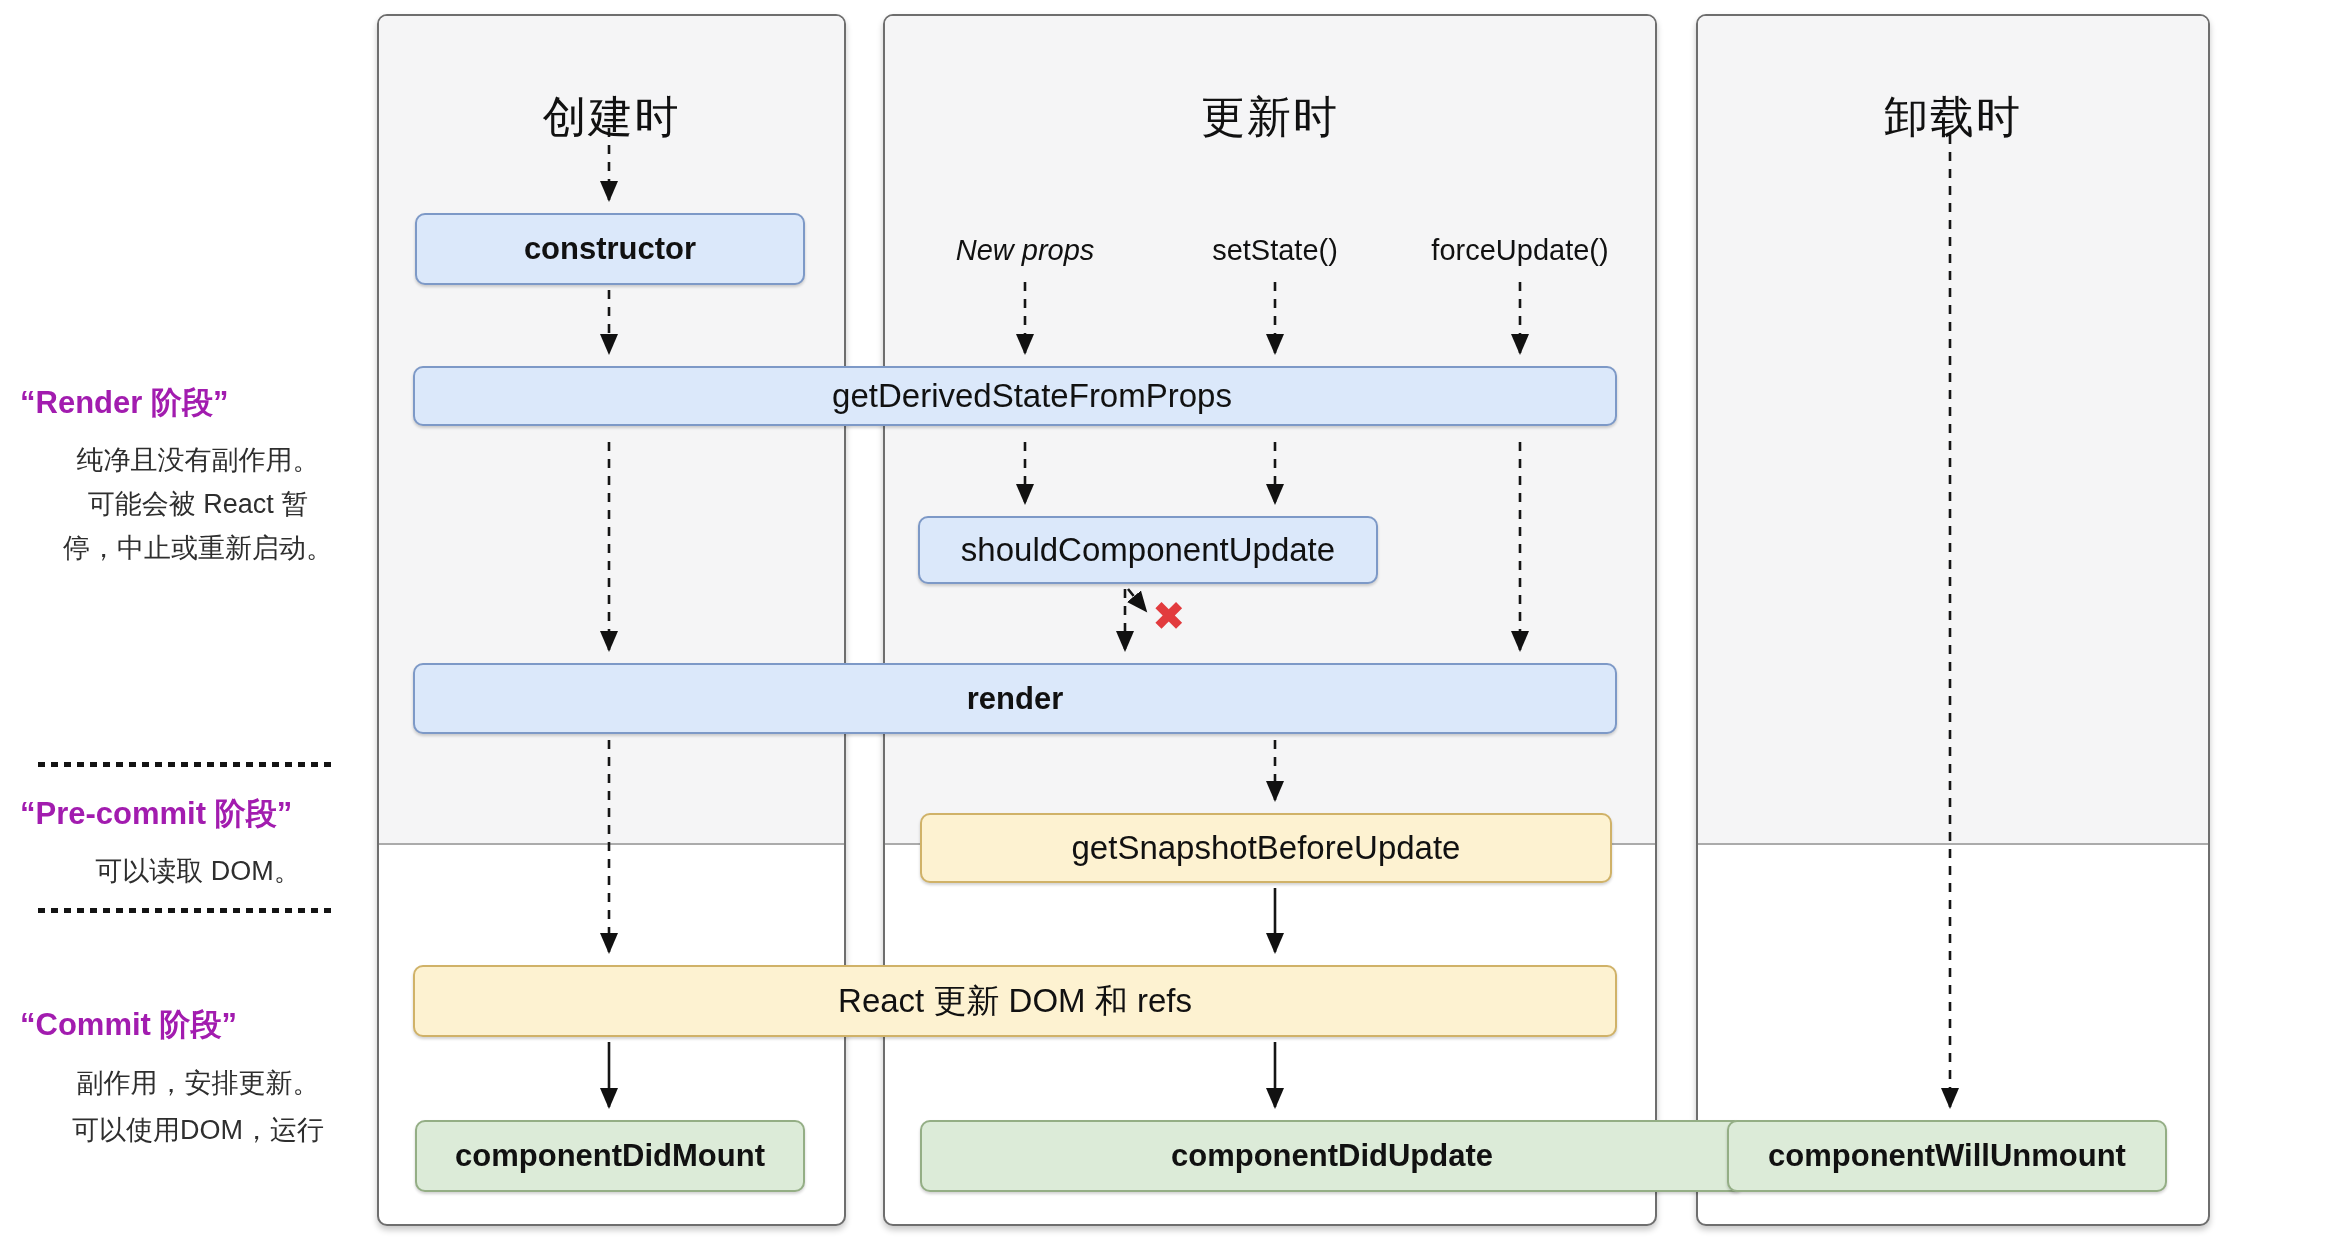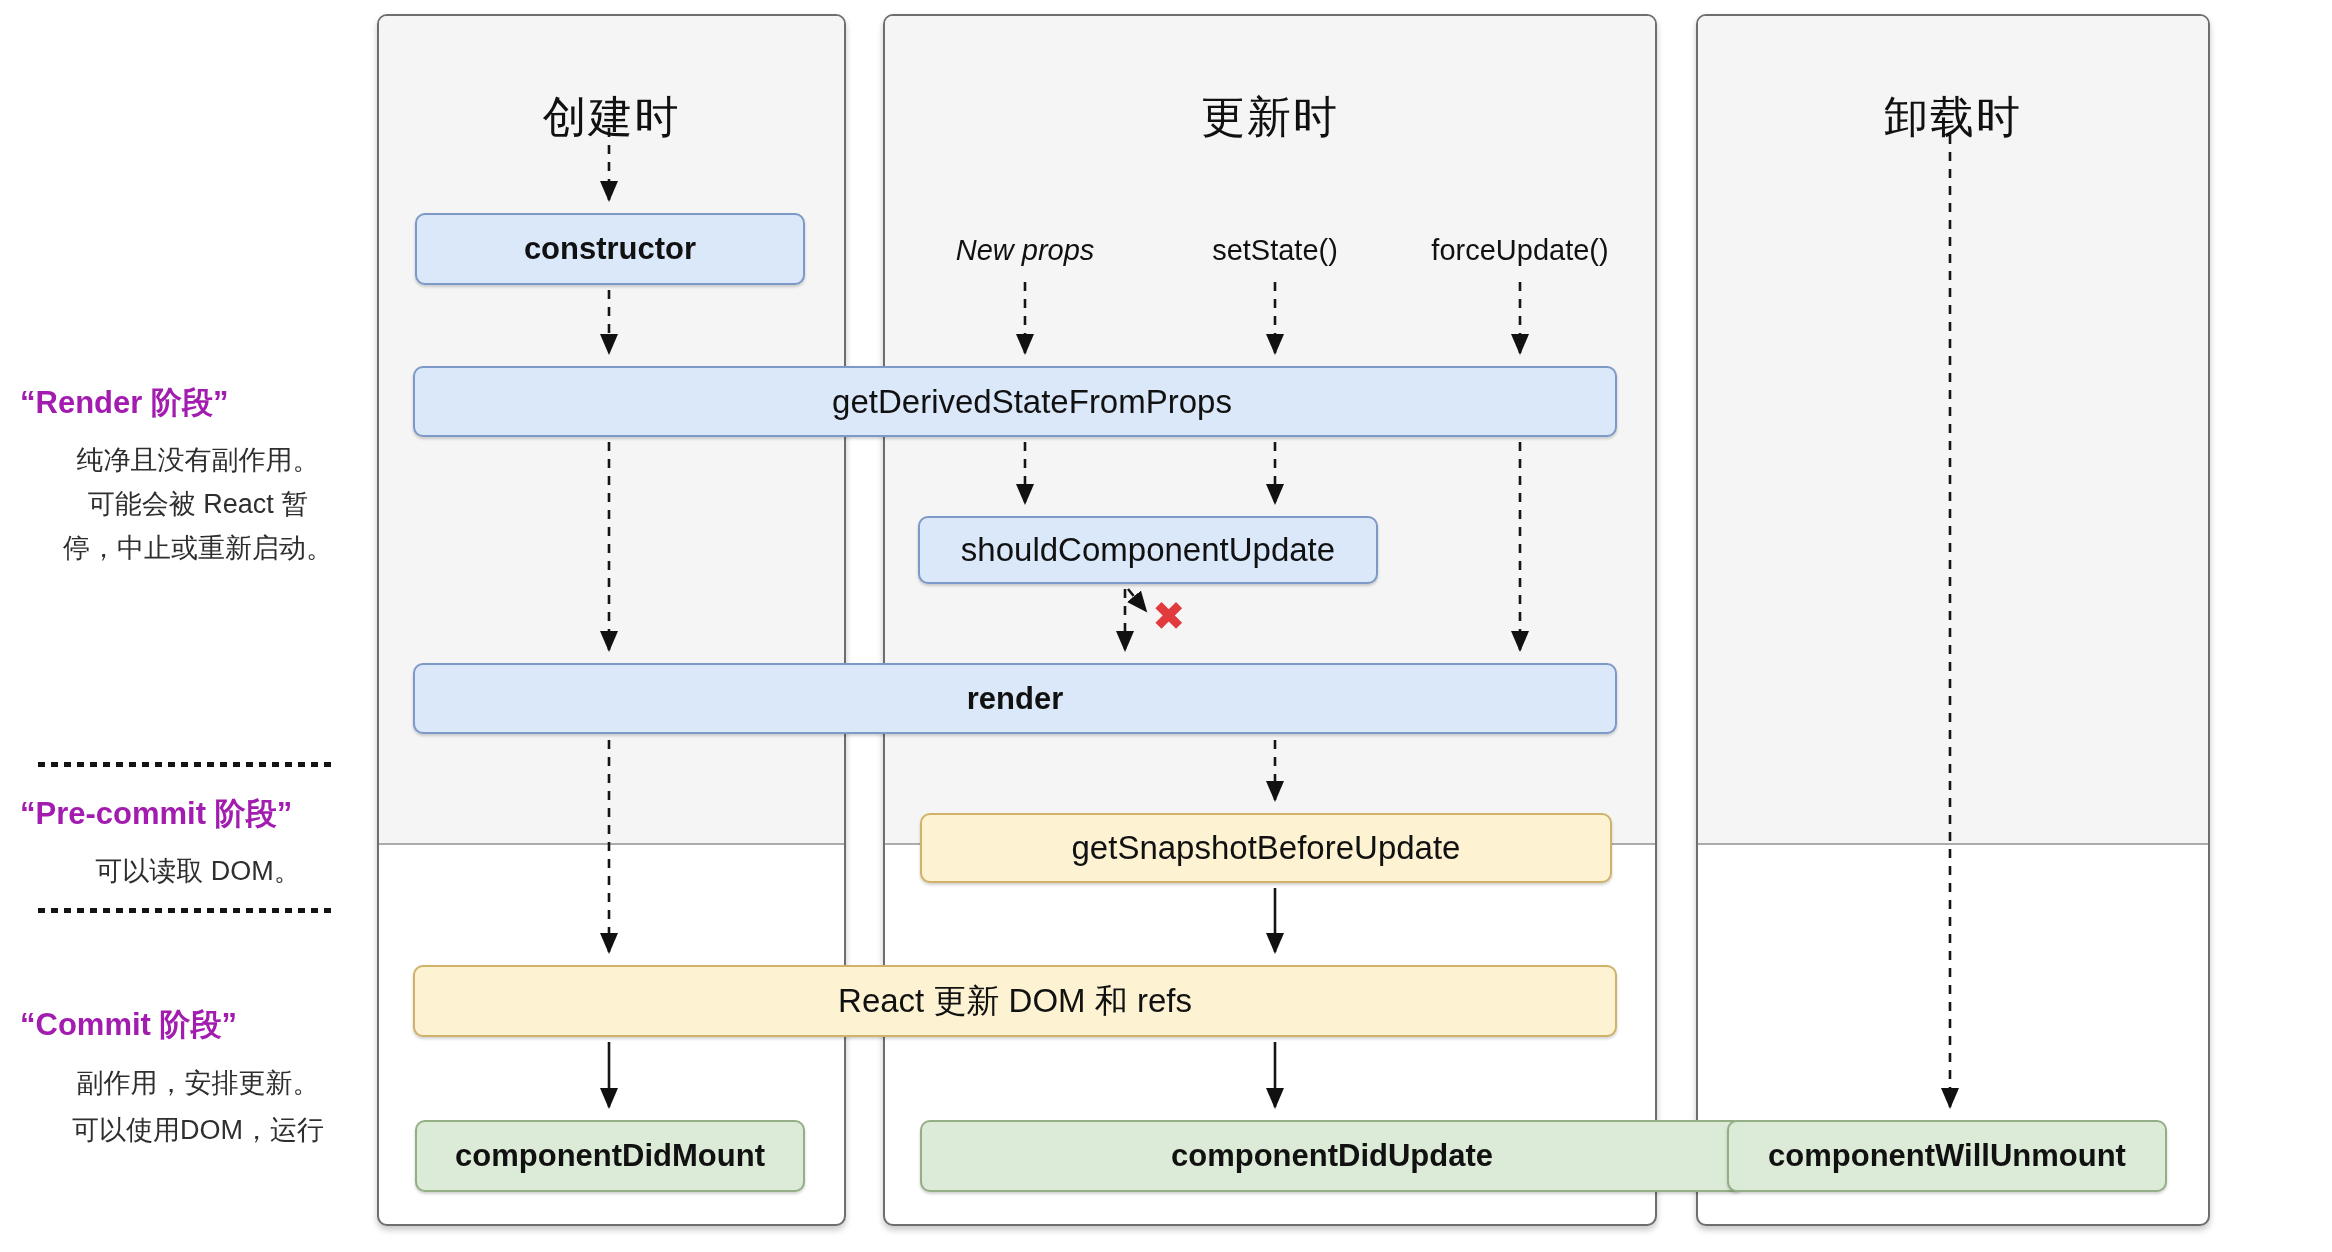--- a/index.html
+++ b/index.html
@@ -141,21 +141,21 @@
       <path d="M609 1042 V1107" marker-end="url(#ah)"></path>
       <path d="M1275 888 V952" marker-end="url(#ah)"></path>
       <path d="M1275 1042 V1107" marker-end="url(#ah)"></path>
     </g>
   </svg>
 
   <div class="skip-x">✖</div>
 
   <div class="lc-box lc-blue b-bold" style="left:415px;top:213px;width:390px;height:72px;">constructor</div>
 
-  <div class="lc-box lc-blue" style="left:413px;top:366px;width:1204px;height:71px;padding-left:34px;">getDerivedStateFromProps</div>
+  <div class="lc-box lc-blue" style="left:413px;top:366px;width:1204px;height:60px;padding-left:34px;">getDerivedStateFromProps</div>
 
   <div class="lc-box lc-blue" style="left:918px;top:516px;width:460px;height:68px;">shouldComponentUpdate</div>
 
   <div class="lc-box lc-blue b-bold" style="left:413px;top:663px;width:1204px;height:71px;">render</div>
 
   <div class="lc-box lc-yellow" style="left:920px;top:813px;width:692px;height:70px;">getSnapshotBeforeUpdate</div>
 
   <div class="lc-box lc-yellow b-italic" style="left:413px;top:965px;width:1204px;height:72px;">React 更新 DOM 和 refs</div>
 
   <div class="lc-box lc-green b-bold" style="left:415px;top:1120px;width:390px;height:72px;">componentDidMount</div>

